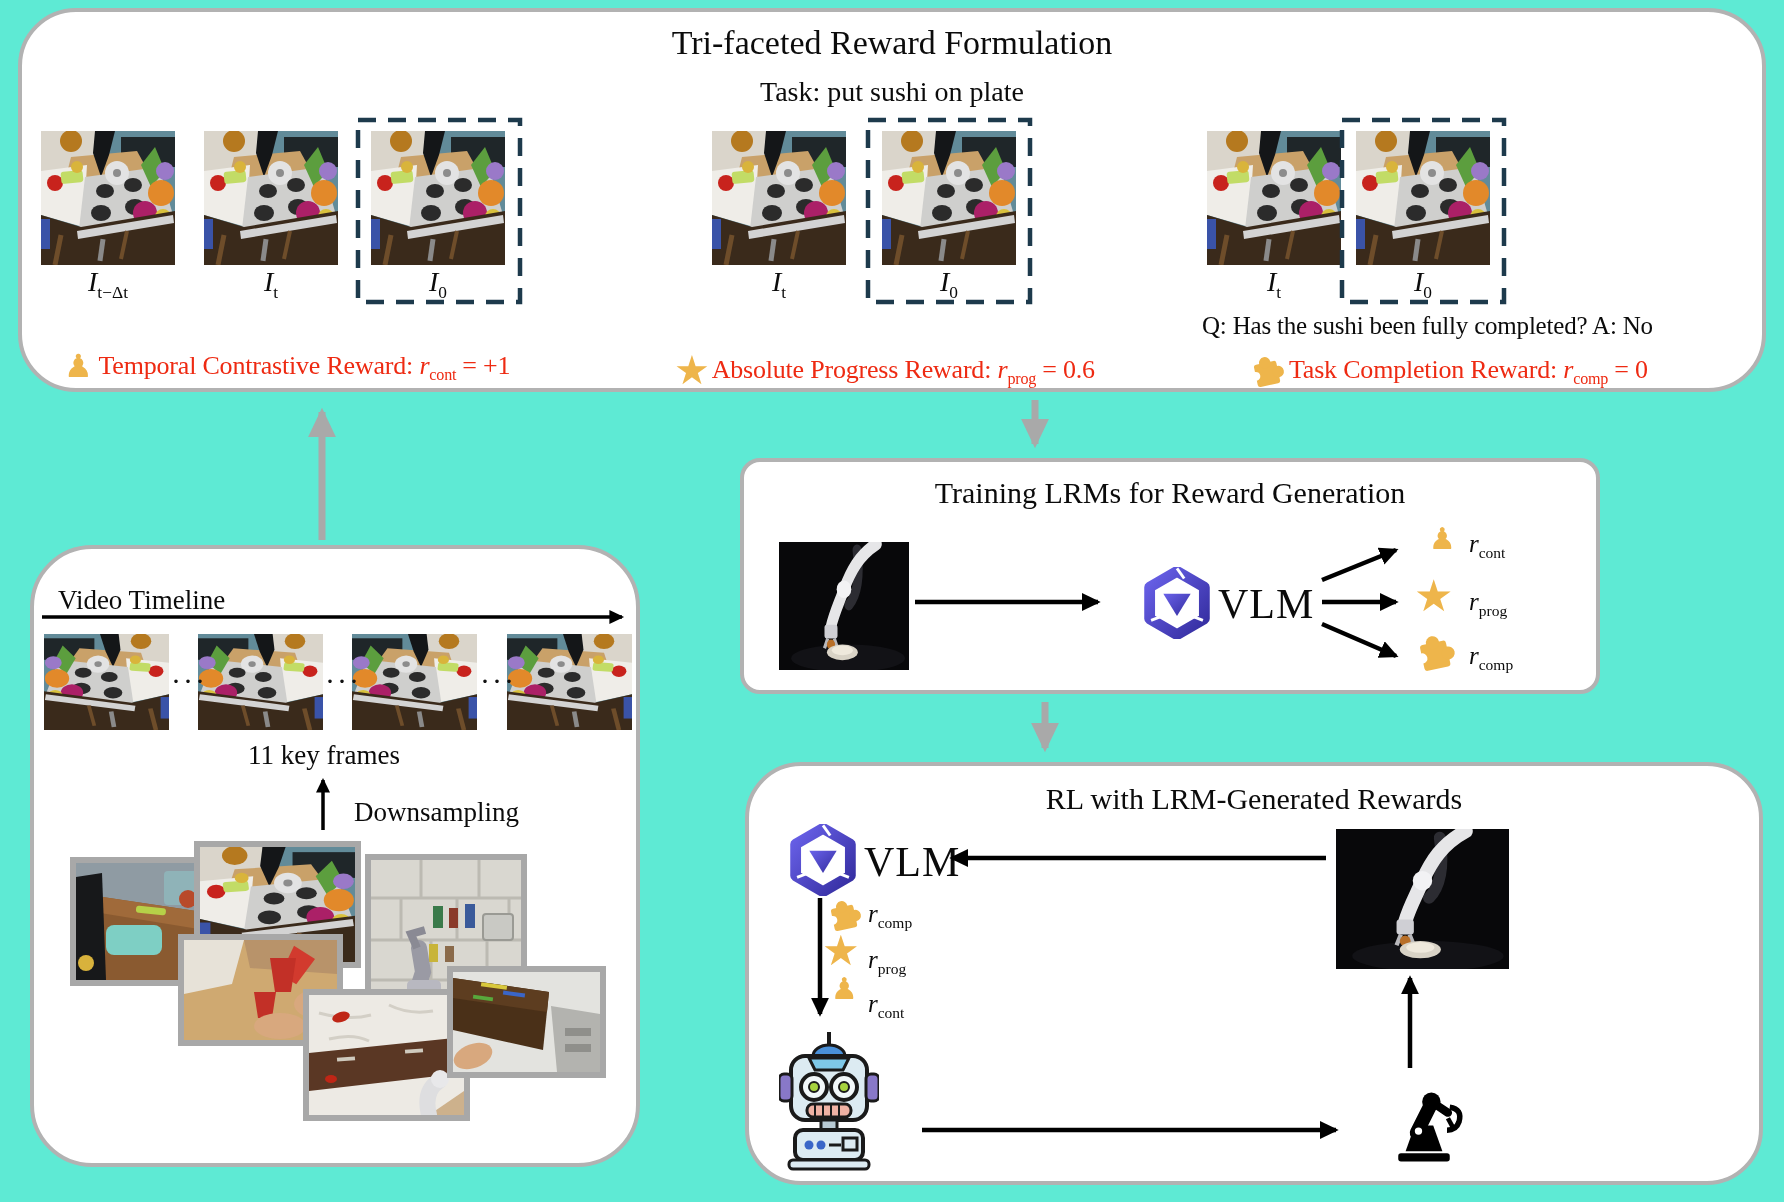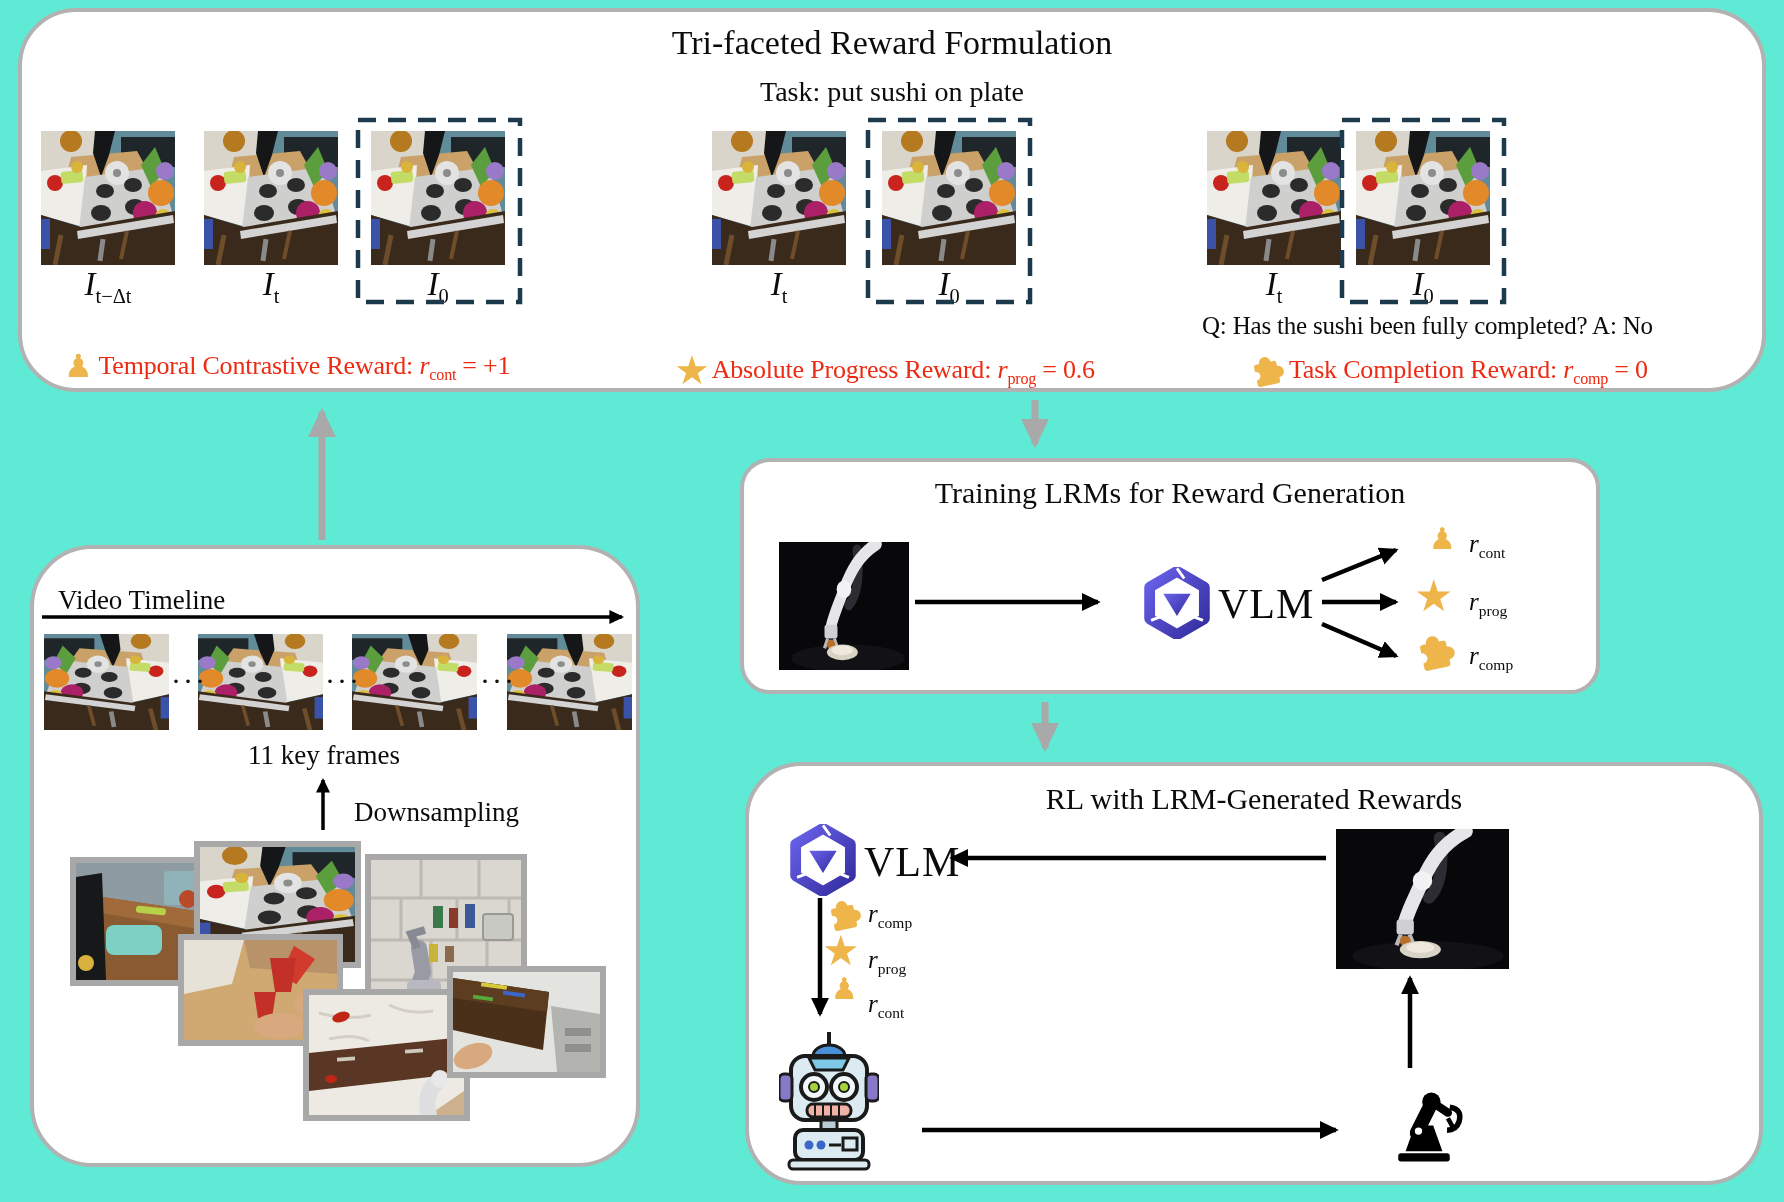--- a/index.html
+++ b/index.html
@@ -1,28 +1,28 @@
 <!DOCTYPE html>
 <html style="--accent_red: #ee2a12; --gold: #eeb54b; --panel_border: #b2b2b2; --dashed_box: #1d3a4c; --logo_blue: #4d44d0; --connector_gray: #a9a9a9;"><head>
 <meta charset="utf-8">
 <style>
   html,body{margin:0;padding:0;background:#fff;}
   .canvas{position:relative;width:1784px;height:1202px;background:#5eead4;overflow:hidden;
           font-family:"Liberation Serif","DejaVu Serif",serif;color:#0b0b0b;}
   .panel{position:absolute;background:#fff;border:4px solid #b2b2b2;box-sizing:border-box;}
   #top-panel{left:18px;top:8px;width:1748px;height:384px;border-radius:58px;}
   #video-panel{left:30px;top:545px;width:610px;height:622px;border-radius:62px;}
-  #training-panel{left:740px;top:458px;width:860px;height:236px;border-radius:30px;}
+  #training-panel{left:740px;top:458px;width:860px;height:236px;border-radius:20px;}
   #rl-panel{left:745px;top:762px;width:1018px;height:423px;border-radius:56px;}
   .ttl{position:absolute;left:0;right:0;text-align:center;font-size:34px;white-space:nowrap;}
   .ttl2{position:absolute;left:0;right:0;text-align:center;font-size:30px;white-space:nowrap;}
   .sub{position:absolute;left:0;right:0;text-align:center;font-size:28px;white-space:nowrap;}
   .thumb{position:absolute;display:block;}
   .flip{transform:scaleX(-1);}
-  .flabel{position:absolute;font-size:33px;text-align:center;width:140px;white-space:nowrap;}
+  .flabel{position:absolute;font-size:28px;text-align:center;width:140px;white-space:nowrap;}
   .m i{font-style:italic;}
   .m sub{font-size:0.62em;}
   .qline{position:absolute;font-size:25px;white-space:nowrap;letter-spacing:-0.2px;}
   .rline{position:absolute;font-size:26px;white-space:nowrap;color:var(--accent_red,#ee2a12);letter-spacing:-0.2px;}
   .rline .val{margin-left:6px;}
   .ic{line-height:1;display:inline-block;color:var(--gold,#eeb54b);}
   .dashedbox{position:absolute;pointer-events:none;}
   .collage{position:absolute;border:6px solid #a8a8a8;box-sizing:content-box;background:#ddd;}
   .smalltext{position:absolute;font-size:26px;white-space:nowrap;}
   .dots{position:absolute;font-size:30px;letter-spacing:2px;color:#111;}

